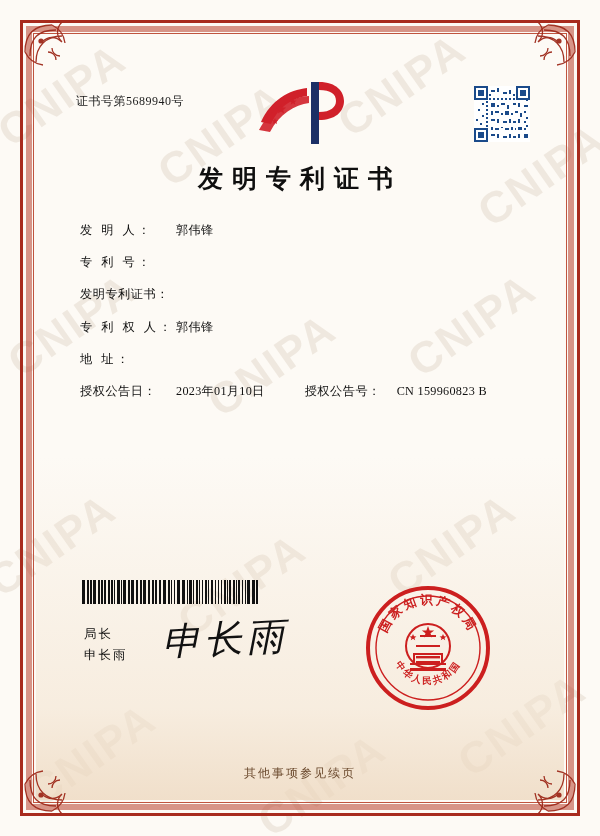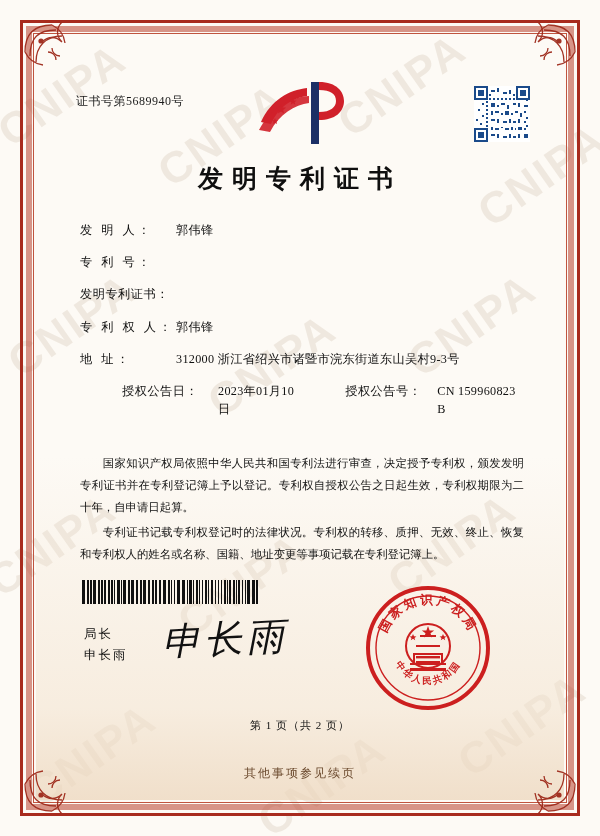--- a/index.html
+++ b/index.html
@@ -105,21 +105,21 @@
     line-height:1.45;
   }
   .f-label{
     width:96px;flex:0 0 96px;
     letter-spacing:3px;
     white-space:nowrap;
   }
   .f-label.wide{letter-spacing:0.5px;}
   .f-value{flex:1 1 auto;letter-spacing:.3px;}
 
-  .field.row-two{justify-content:flex-start;margin-left:42px;}
+  .field.row-two{justify-content:flex-start;}
   .pair{display:flex;}
   .pair .f-label{width:96px;flex:0 0 96px;}
   .pair.second{margin-left:40px;}
   .pair.second .f-label{width:92px;flex:0 0 92px;}
 
   .paragraphs{
     position:absolute;left:34px;right:30px;top:406px;
     font-size:11.4px;line-height:1.95;color:#111;text-align:justify;
   }
   .paragraphs p{margin:0 0 2px 0;text-indent:2em;}
@@ -361,38 +361,33 @@
     </div>
     <div class="field">
       <span class="f-label wide">发明专利证书：</span>
     </div>
     <div class="field">
       <span class="f-label">专 利 权 人：</span>
       <span class="f-value">郭伟锋</span>
     </div>
     <div class="field">
       <span class="f-label">地 址：</span>
-      <span class="f-value">312000 浙江省绍兴市诸暨市浣东街道东山吴村9-3号</span>
     </div>
     <div class="field row-two">
       <span class="pair">
         <span class="f-label wide">授权公告日：</span>
         <span class="f-value">2023年01月10日</span>
       </span>
       <span class="pair second">
         <span class="f-label wide">授权公告号：</span>
         <span class="f-value">CN 159960823 B</span>
       </span>
     </div>
   </div>
 
-  <div class="paragraphs">
-    <p>国家知识产权局依照中华人民共和国专利法进行审查，决定授予专利权，颁发发明专利证书并在专利登记簿上予以登记。专利权自授权公告之日起生效，专利权期限为二十年，自申请日起算。</p>
-    <p>专利证书记载专利权登记时的法律状况。专利权的转移、质押、无效、终止、恢复和专利权人的姓名或名称、国籍、地址变更等事项记载在专利登记簿上。</p>
-  </div>
 
   <div class="barcode" id="barcode">
       <i style="width: 3px; margin-right: 2px;"></i>
       <i style="width: 2px; margin-right: 1px;"></i>
       <i style="width: 2px; margin-right: 1px;"></i>
       <i style="width: 3px; margin-right: 2px;"></i>
       <i style="width: 2px; margin-right: 1px;"></i>
       <i style="width: 2px; margin-right: 1px;"></i>
       <i style="width: 3px; margin-right: 2px;"></i>
       <i style="width: 2px; margin-right: 1px;"></i>
@@ -473,15 +468,14 @@
       </g>
       <text font-family="'Liberation Sans', sans-serif" font-size="12.5" font-weight="bold" fill="#cc1f1f" letter-spacing="3">
         <textPath href="#topArc" startOffset="50%" text-anchor="middle">国家知识产权局</textPath>
       </text>
       <text font-family="'Liberation Sans', sans-serif" font-size="9.5" font-weight="bold" fill="#cc1f1f" letter-spacing="2">
         <textPath href="#botArc" startOffset="50%" text-anchor="middle">中华人民共和国</textPath>
       </text>
     </svg>
   </div>
 
-  <div class="page-no">第 1 页（共 2 页）</div>
   <div class="footnote">其他事项参见续页</div>
 </div>
 
 </body></html>

